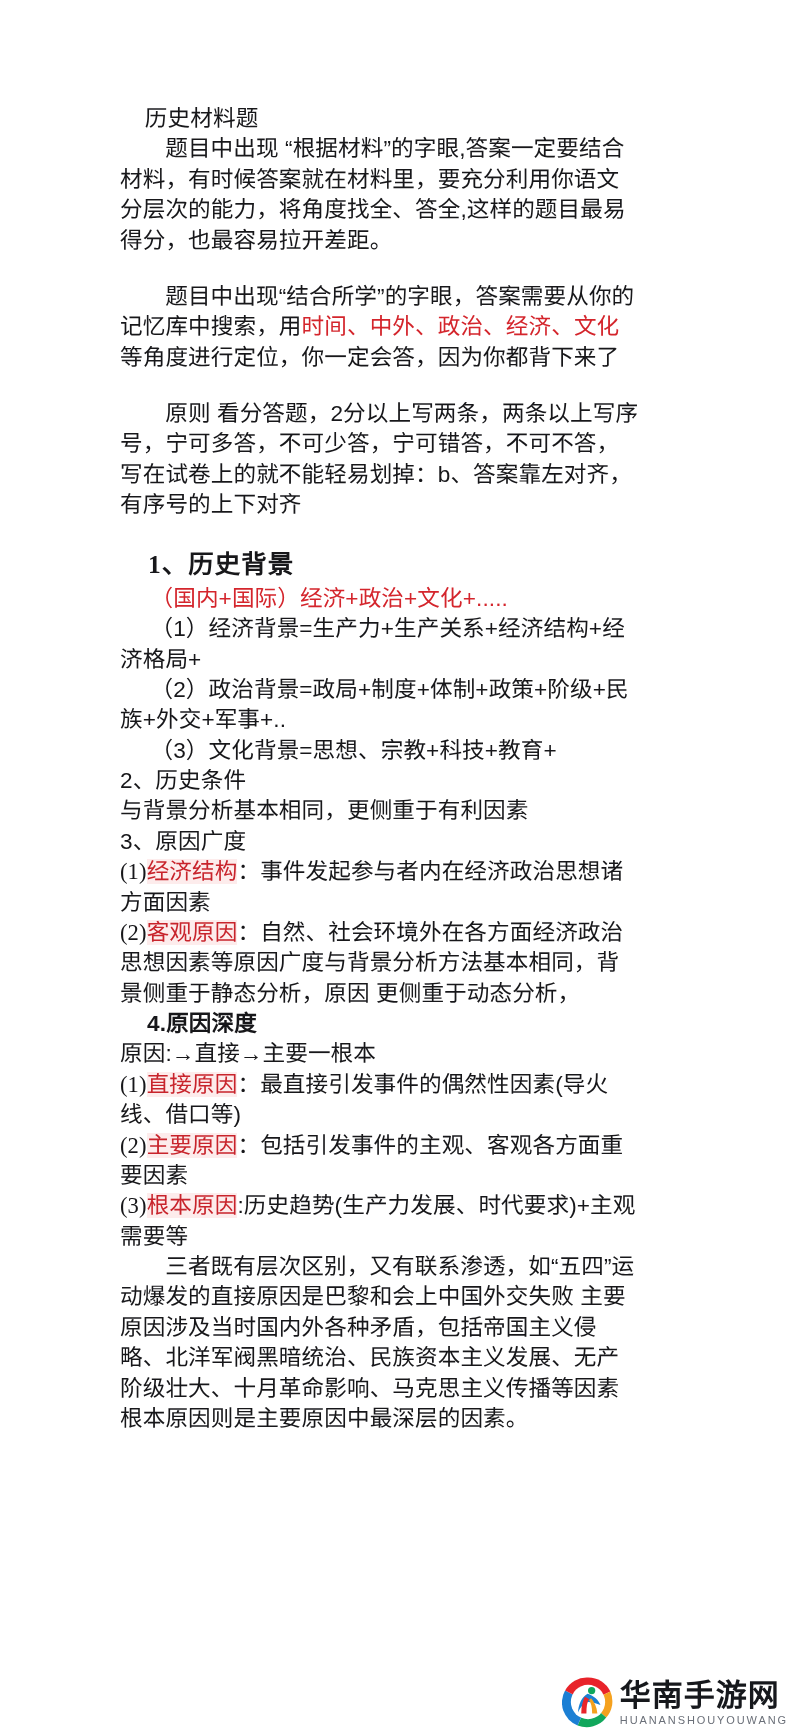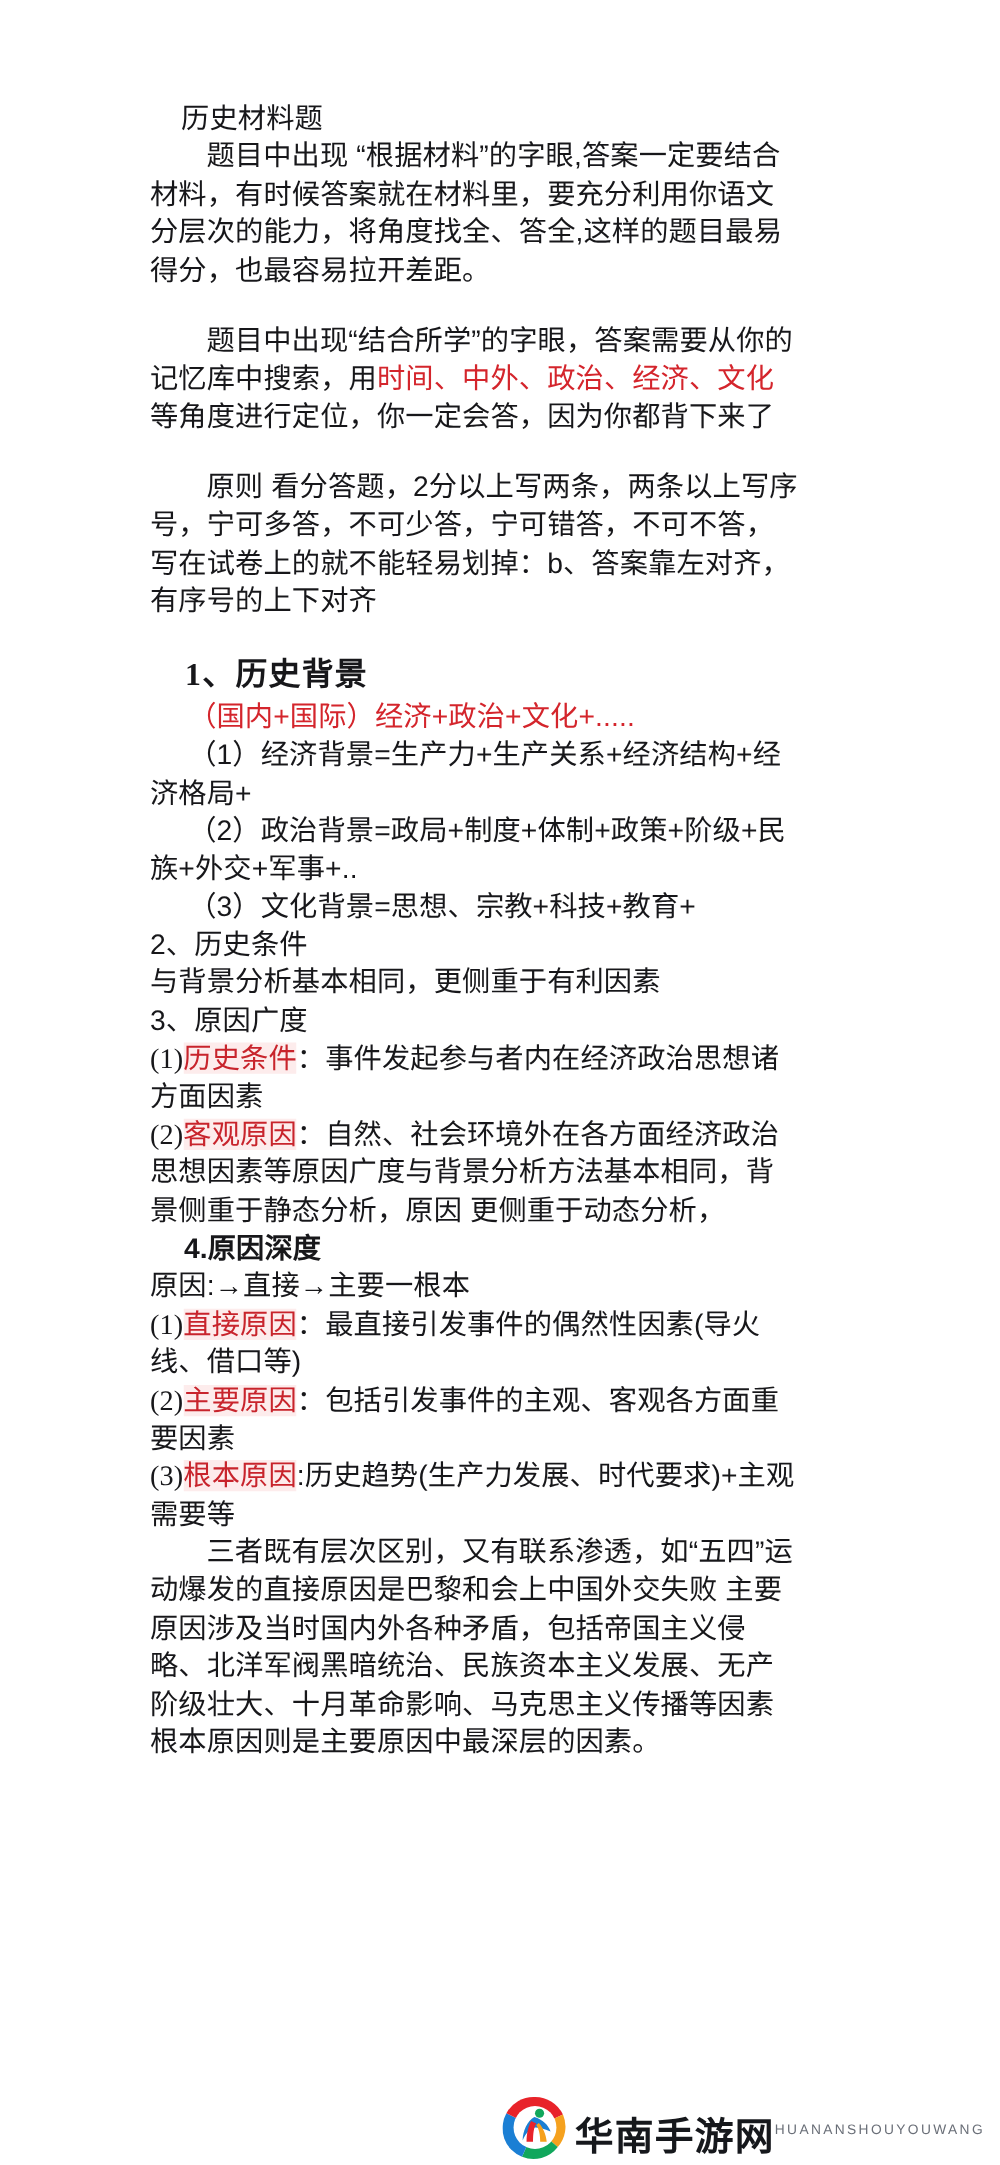--- a/index.html
+++ b/index.html
@@ -14,21 +14,21 @@
     font-family: "Liberation Sans", "DejaVu Sans", sans-serif;
     color: #17171a;
     overflow: hidden;
     position: relative;
   }
   .page {
     position: relative;
     width: 800px;
     height: 1732px;
     box-sizing: border-box;
-    padding: 80px 160px 0 120px;
+    padding: 104px 160px 0 120px;
     background: #fff;
   }
   .doc {
     font-size: 22.6px;
     line-height: 1.345;
     letter-spacing: 0.1px;
     text-align: left;
     word-break: break-all;
   }
   
@@ -91,21 +91,21 @@
     user-select: none;
   }
   .wm-mark {
     width: 52px;
     height: 52px;
     position: relative;
     flex: none;
   }
   .wm-text-wrap {
     display: flex;
-    flex-direction: row;
+    flex-direction: column;
     align-items: flex-start;
     line-height: 1;
     padding-bottom: 2px;
   }
   .wm-cn {
     font-size: 31px;
     font-weight: bold;
     letter-spacing: 1px;
     color: #16181c;
     font-family: "DejaVu Sans", "Liberation Sans", sans-serif;
@@ -139,21 +139,21 @@
     <p class="sub red">（国内+国际）经济+政治+文化+.....</p>
 
     <p class="sub">（1）经济背景=生产力+生产关系+经济结构+经济格局+</p>
     <p class="sub">（2）政治背景=政局+制度+体制+政策+阶级+民族+外交+军事+..</p>
     <p class="sub">（3）文化背景=思想、宗教+科技+教育+</p>
 
     <p class="line">2、历史条件</p>
     <p class="line">与背景分析基本相同，更侧重于有利因素</p>
 
     <p class="line">3、原因广度</p>
-    <p class="line"><span class="serif-num">(1)</span><span class="redhi">历史条件</span><span>：事件发起参与者内在经济政治思想诸方面因素</span></p>
+    <p class="line"><span class="serif-num">(1)</span><span class="redhi">经济结构</span><span>：事件发起参与者内在经济政治思想诸方面因素</span></p>
     <p class="line"><span class="serif-num">(2)</span><span class="redhi">客观原因</span><span>：自然、社会环境外在各方面经济政治思想因素等原因广度与背景分析方法基本相同，背景侧重于静态分析，原因 更侧重于动态分析，</span></p>
 
     <p class="bold-inline">4.原因深度</p>
     <p class="line">原因:→直接→主要一根本</p>
     <p class="line"><span class="serif-num">(1)</span><span class="redhi">直接原因</span><span>：最直接引发事件的偶然性因素(导火线、借口等)</span></p>
     <p class="line"><span class="serif-num">(2)</span><span class="redhi">主要原因</span><span>：包括引发事件的主观、客观各方面重要因素</span></p>
     <p class="line"><span class="serif-num">(3)</span><span class="redhi">根本原因</span><span>:历史趋势(生产力发展、时代要求)+主观需要等</span></p>
     <p class="para tight">三者既有层次区别，又有联系渗透，如“五四”运动爆发的直接原因是巴黎和会上中国外交失败 主要原因涉及当时国内外各种矛盾，包括帝国主义侵略、北洋军阀黑暗统治、民族资本主义发展、无产阶级壮大、十月革命影响、马克思主义传播等因素根本原因则是主要原因中最深层的因素。</p>
 
   </div>

